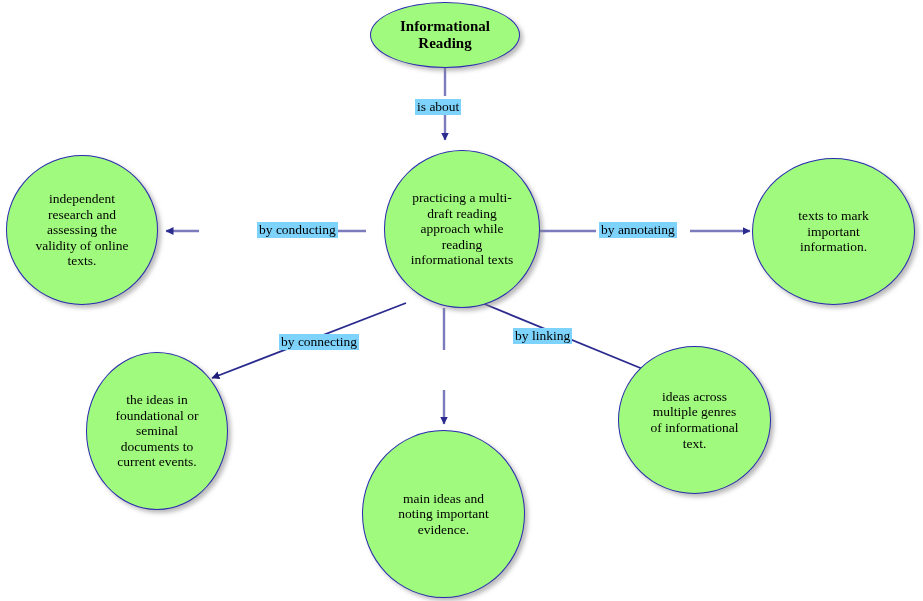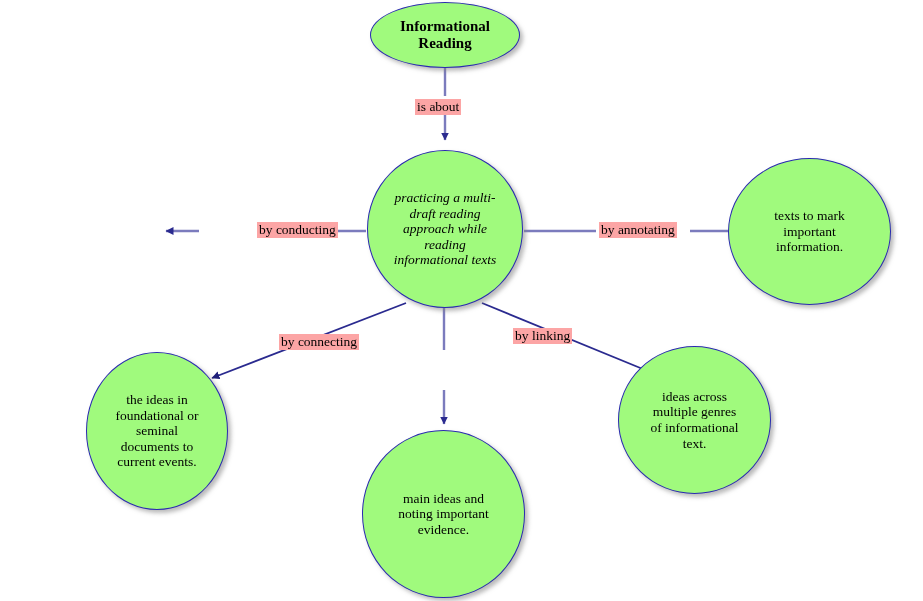--- a/index.html
+++ b/index.html
@@ -54,21 +54,21 @@
   .node.central {
     font-size: 13.5px;
   }
   .edge-label {
     position: absolute;
     color: #000000;
     font-size: 13.5px;
     line-height: 1.15;
     text-align: center;
     white-space: pre-line;
-    background: #fca5a5;
+    background: #7dd3fc;
     padding: 0 2px;
   }
 </style>
 </head>
 <body>
 
 <div id="canvas">
 
   <svg id="edge-layer" viewBox="0 0 923 601">
     <defs>
@@ -107,30 +107,37 @@
     <g>
       <line x1="482" y1="303" x2="655" y2="374" stroke="#2a2a8f" stroke-width="1.8" marker-end="url(#arrow-dark)"></line>
     </g>
   </svg>
 
   <div class="node root" style="left:370px; top:2px; width:150px; height:66px;">
     <span class="node-label">Informational
 Reading</span>
   </div>
 
-  <div class="node central" style="left:367px; top:150px; width:156px; height:158px;font-style:italic;">
+  <div class="node central" style="left:384px; top:150px; width:156px; height:158px;">
     <span class="node-label">practicing a multi-
 draft reading
 approach while
 reading
 informational texts</span>
   </div>
 
+  <div class="node concept" style="left:6px; top:155px; width:152px; height:150px;">
+    <span class="node-label">independent
+research and
+assessing the
+validity of online
+texts.</span>
+  </div>
 
-  <div class="node concept" style="left:728px; top:158px; width:163px; height:147px;text-align:center;">
+  <div class="node concept" style="left:752px; top:158px; width:163px; height:147px;text-align:center;">
     <span class="node-label">texts to mark
 important
 information.</span>
   </div>
 
   <div class="node concept" style="left:86px; top:352px; width:142px; height:158px;">
     <span class="node-label">the ideas in
 foundational or
 seminal
 documents to

